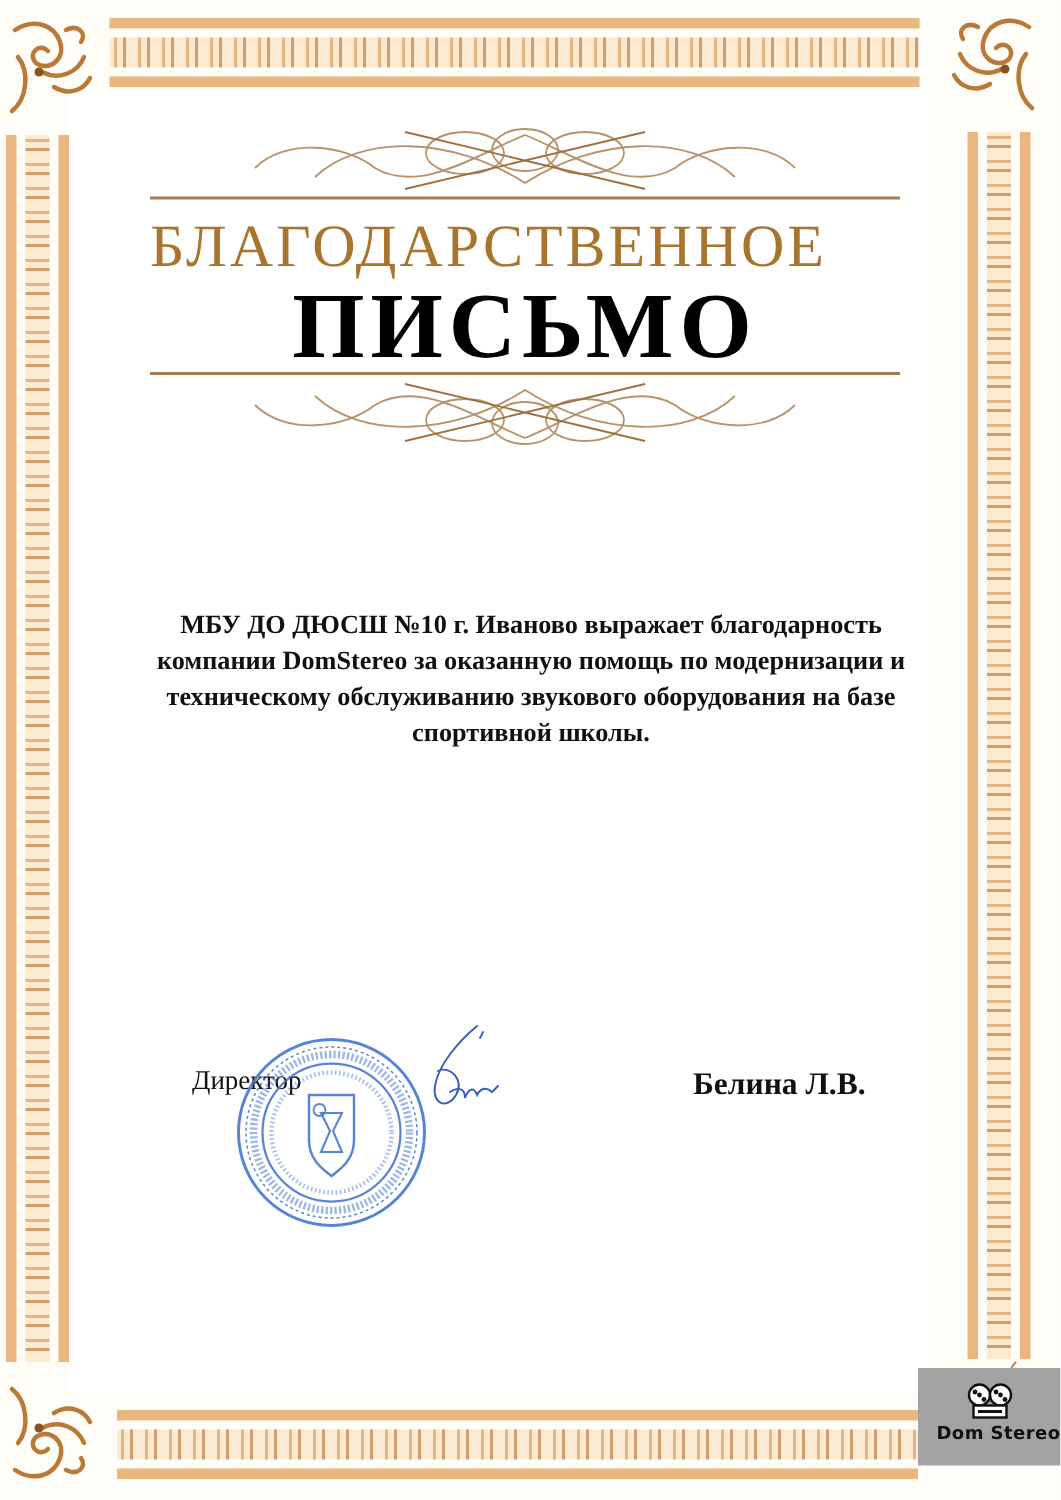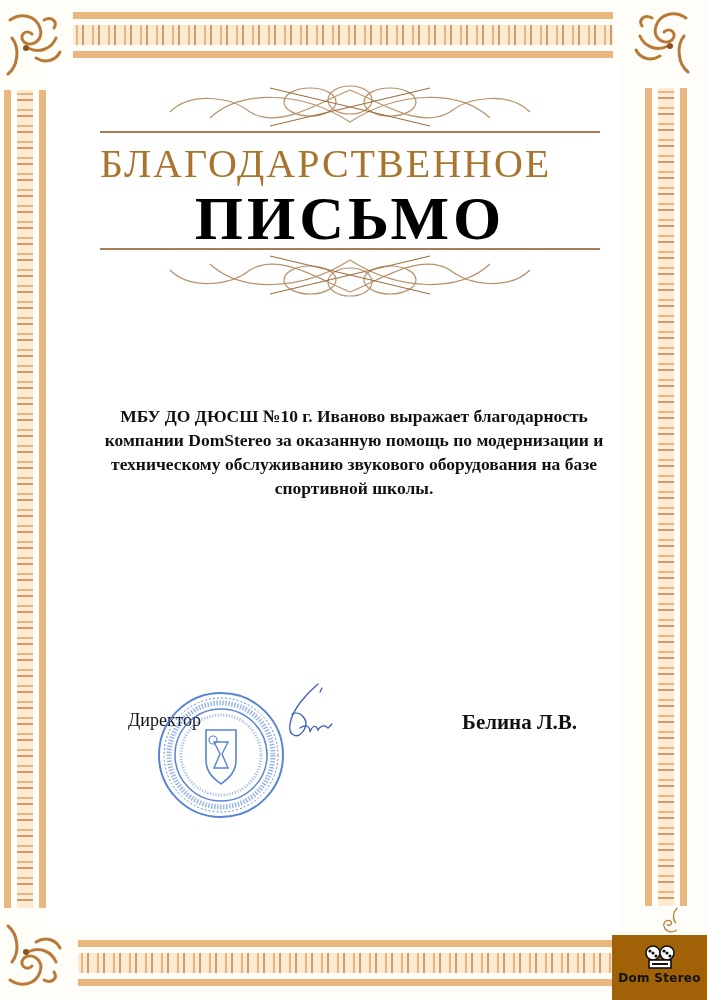--- a/index.html
+++ b/index.html
@@ -32,21 +32,21 @@
   
   .body-text{position:absolute;left:80px;top:404px;width:548px;text-align:center;font-family:"Liberation Serif",serif;font-weight:bold;font-size:17.5px;line-height:24px;color:#111;}
   .body-text p{margin:0;}
   .body-text p.second{margin-top:10px;}
   
   .sig-role{position:absolute;left:128px;top:710px;font-weight:normal;font-size:18px;color:#111;z-index:2;font-family:"Liberation Serif",serif;}
   .sig-name{position:absolute;left:462px;top:690px;font-weight:bold;font-size:21px;color:#111;font-family:"Liberation Serif",serif;margin-top:20px;}
   .stamp{position:absolute;left:156px;top:690px;width:130px;height:130px;z-index:3;}
   .signature{position:absolute;left:270px;top:680px;width:80px;height:70px;z-index:4;}
   
-  .logo{position:absolute;left:612px;top:935px;width:95px;height:65px;background:#a16207;text-align:center;}
+  .logo{position:absolute;left:612px;top:912px;width:95px;height:65px;background:#a3a3a3;text-align:right;}
   .logo svg{display:block;margin:10px auto 0;}
   .logo-text{font-family:"DejaVu Sans",sans-serif;font-weight:bold;font-size:12px;letter-spacing:.3px;color:#111;margin-top:2px;}
 </style>
 </head>
 <body>
 
 <div class="page">
 
   <div class="paper"></div>
 

